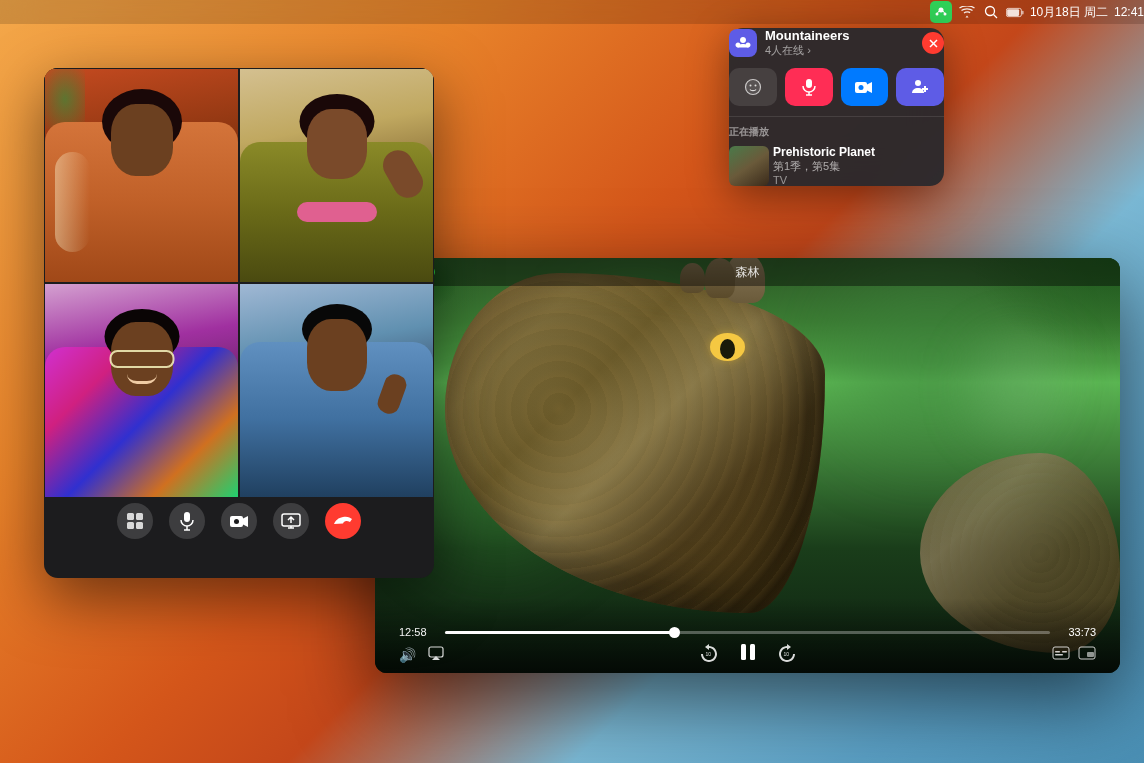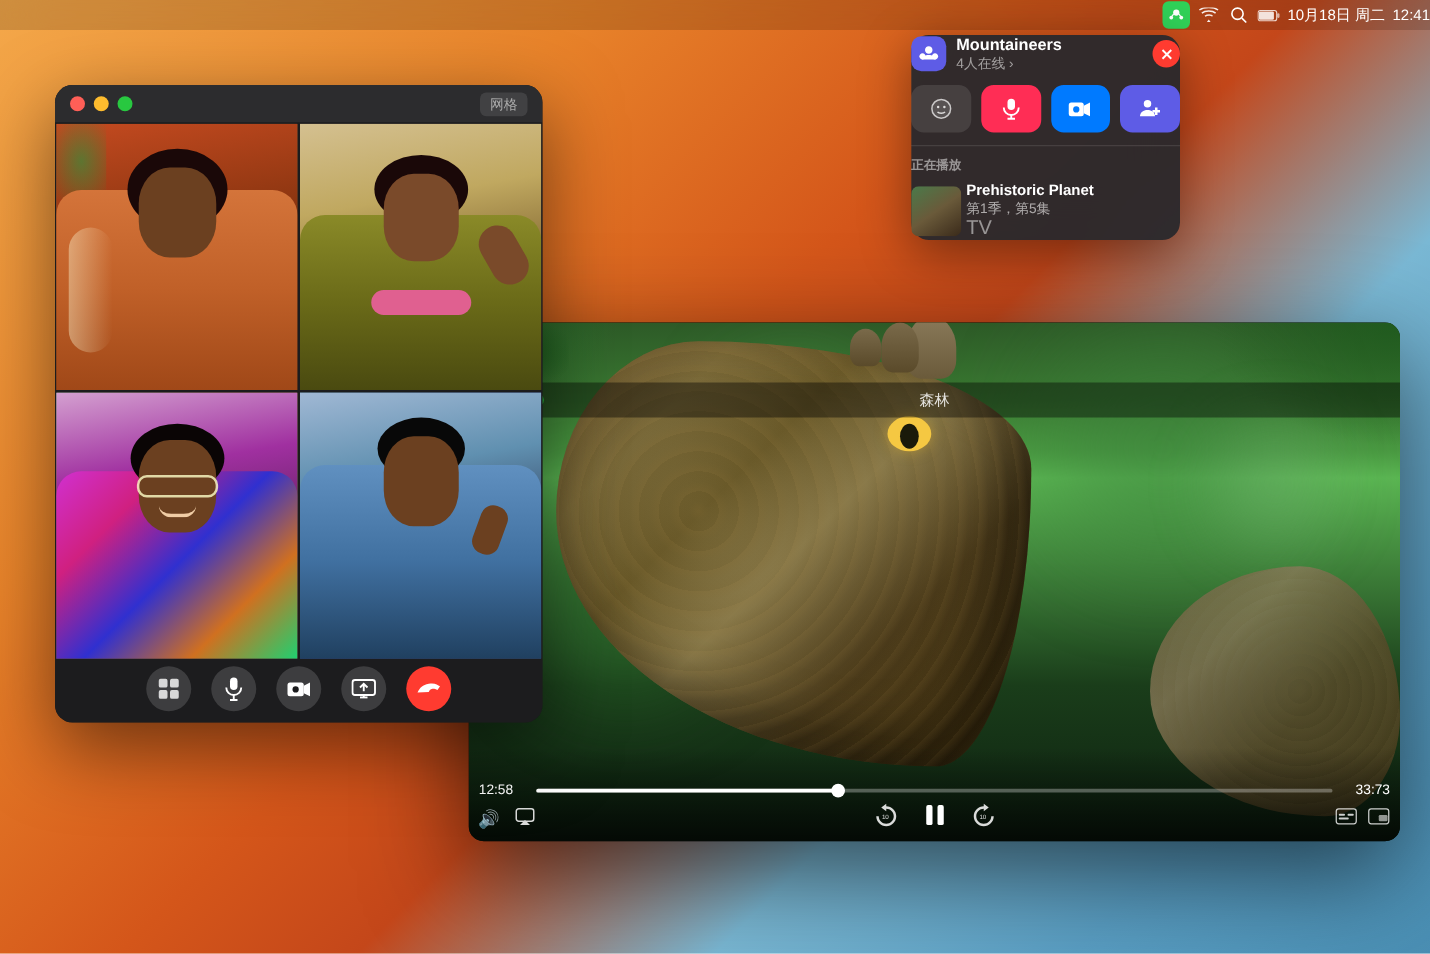--- a/index.html
+++ b/index.html
@@ -196,21 +196,20 @@
       position: absolute;
       top: 0;
       left: 0;
       right: 0;
       height: 28px;
       background: rgba(0,0,0,0.4);
       display: flex;
       align-items: center;
       justify-content: center;
       z-index: 5;
-      margin-top: 48px;
     }
 
     .tv-title-text {
       color: rgba(255,255,255,0.85);
       font-size: 12px;
       font-weight: 500;
     }
 
     .tv-window-controls {
       position: absolute;
@@ -331,21 +330,21 @@
     .video-controls {
       position: absolute;
       bottom: 0;
       left: 0;
       right: 0;
       height: 75px;
       background: linear-gradient(transparent, rgba(0,0,0,0.7));
       display: flex;
       flex-direction: column;
       justify-content: flex-end;
-      padding: 0 8px 10px;
+      padding: 0 24px 10px;
     }
 
     .progress-bar-container {
       display: flex;
       align-items: center;
       gap: 10px;
       margin-bottom: 8px;
     }
 
     .time-label {
@@ -546,21 +545,21 @@
       font-weight: 600;
     }
 
     .np-episode {
       color: rgba(255,255,255,0.6);
       font-size: 11px;
     }
 
     .np-source {
       color: rgba(255,255,255,0.5);
-      font-size: 16px;
+      font-size: 11px;
     }
 
     
     .person-rep {
       width: 100%;
       height: 100%;
       position: relative;
     }
 
     
@@ -619,28 +618,20 @@
           <rect x="21" y="4" width="2.5" height="5" rx="1.2" fill="white" opacity="0.6"></rect>
           <rect x="1.5" y="2" width="16" height="9" rx="1.5" fill="white" opacity="0.85"></rect>
         </svg>
       </div>
       <span style="color:white;font-size:12px;">10月18日 周二</span>
       <span style="color:white;font-size:12px;font-weight:500;">12:41</span>
     </div>
   </div>
 
   <div class="facetime-window">
-    <div class="facetime-titlebar">
-      <div class="window-controls">
-        <div class="window-btn close"></div>
-        <div class="window-btn minimize"></div>
-        <div class="window-btn fullscreen"></div>
-      </div>
-      <span class="facetime-layout-btn">网格</span>
-    </div>
 
     <div class="video-grid">
 
       <div class="video-cell video-cell-1">
         <div class="person-rep p1">
           <div class="plant-overlay"></div>
 
           <div style="position:absolute;top:20px;left:50%;transform:translateX(-50%);width:80px;height:65px;background:#1a0808;border-radius:50%;z-index:2;"></div>
 
           <div style="position:absolute;top:35px;left:50%;transform:translateX(-50%);width:62px;height:72px;background:#6B4020;border-radius:40%;z-index:3;"></div>

